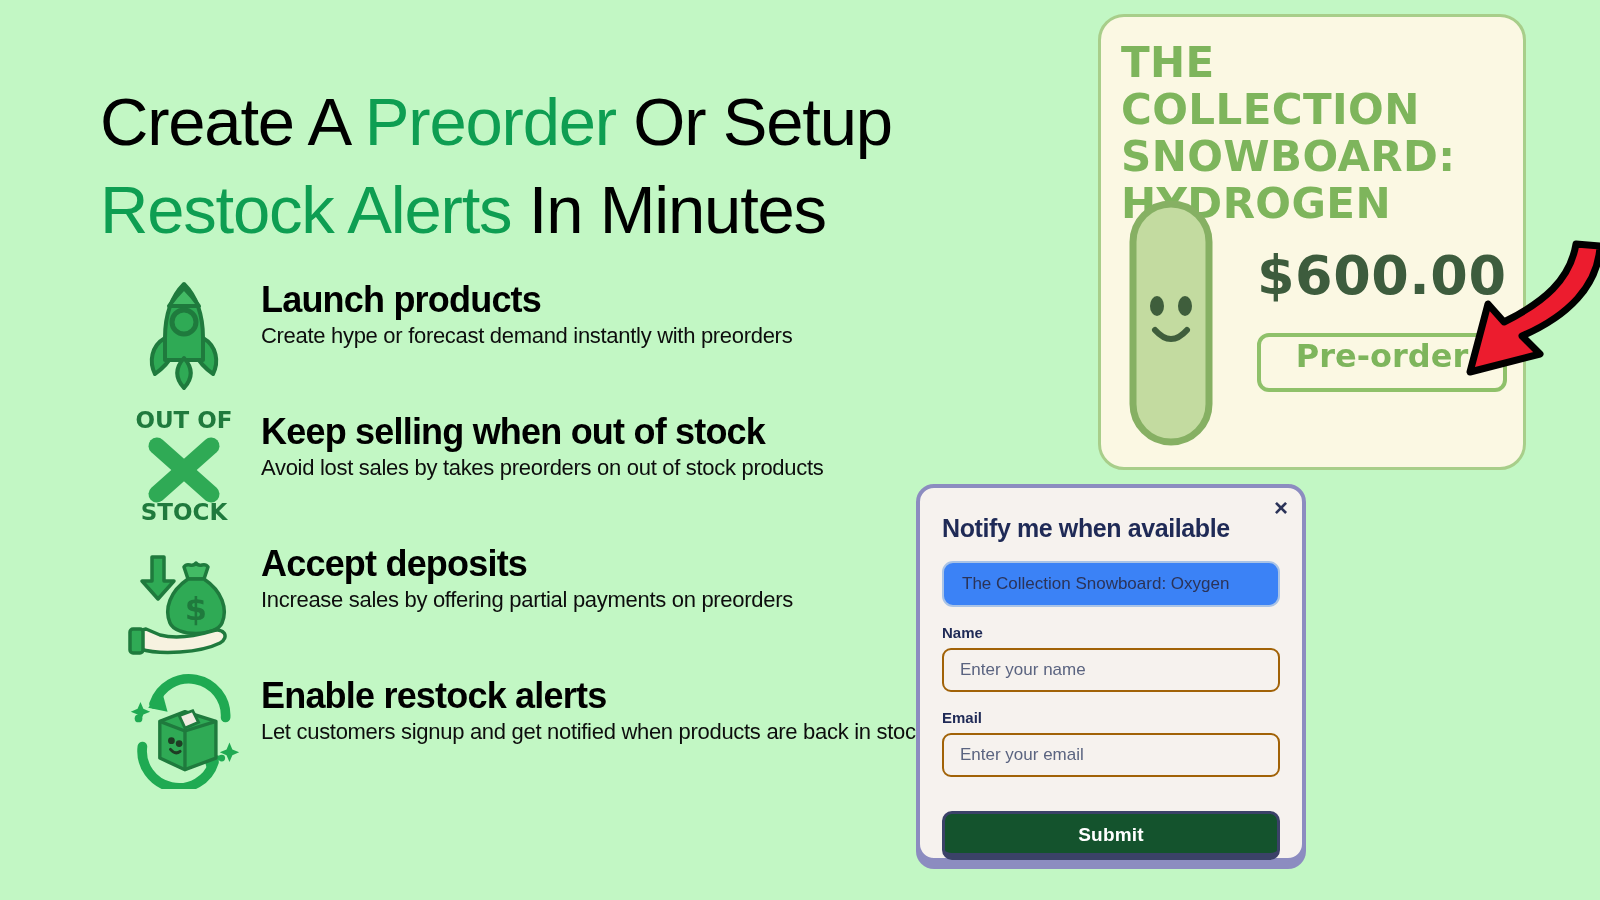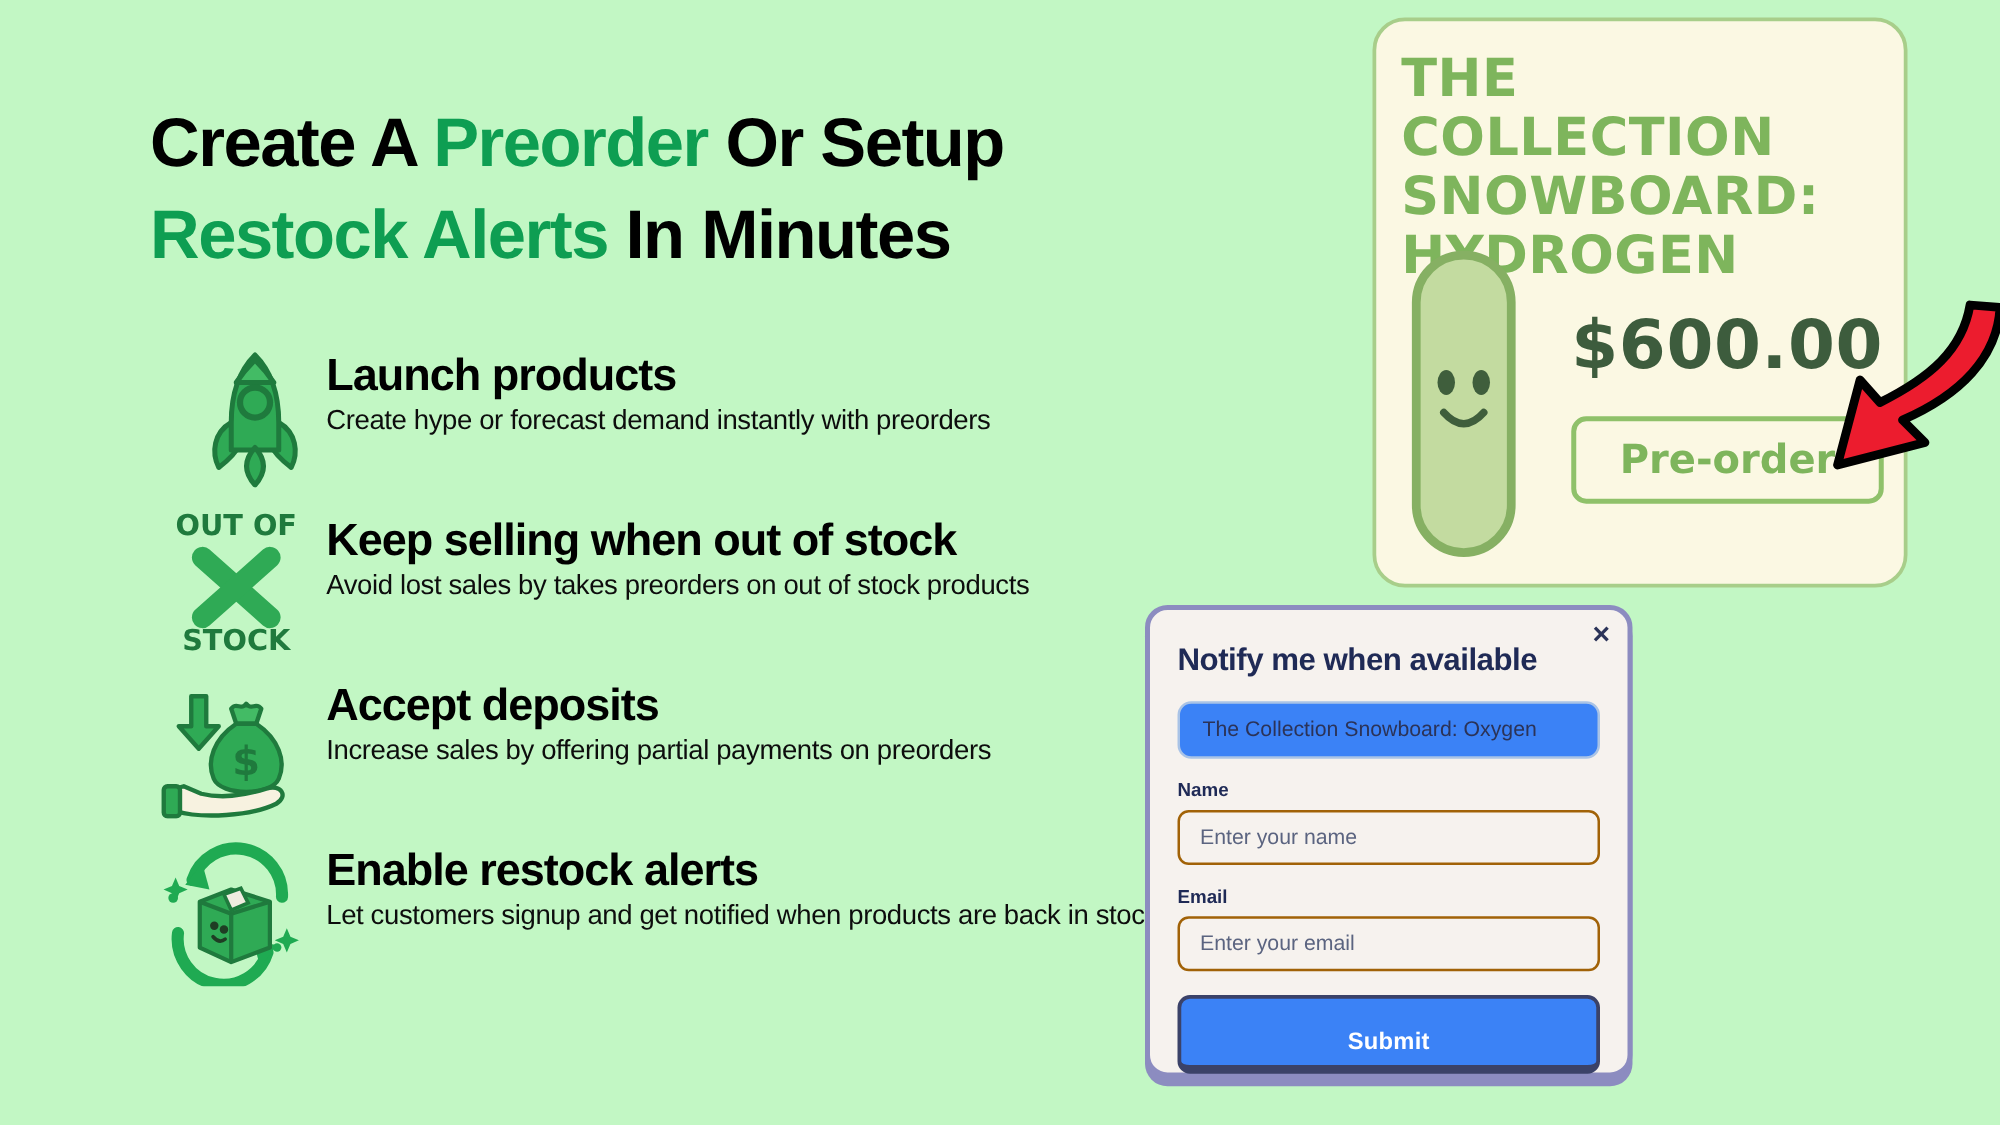--- a/index.html
+++ b/index.html
@@ -9,25 +9,25 @@
     overflow: hidden;
     font-family: "Liberation Sans", sans-serif;
   }
   body { background: #c2f7c4; position: relative; }
 
   .stage { position: absolute; inset: 0; }
 
   
   .headline {
     position: absolute;
-    left: 120px; top: 78px;
+    left: 100px; top: 78px;
     width: 980px;
-    font-size: 55px;
+    font-size: 67px;
     line-height: 1.32;
-    font-weight: 700;
+    font-weight: 400;
     letter-spacing: -1.2px;
     color: #000000;
   }
   .headline .hl-green { color: #0e9e52; }
   .headline .hl-line { display: block; white-space: nowrap; }
 
   
   .features {
     position: absolute;
     left: 125px; top: 272px;
@@ -38,21 +38,21 @@
     align-items: flex-start;
     gap: 18px;
     margin-bottom: 6px;
   }
   .feature-icon {
     width: 118px;
     min-width: 118px;
     height: 126px;
     display: flex;
     align-items: center;
-    justify-content: flex-end;
+    justify-content: center;
   }
   .feature-icon svg { display: block; }
   .feature-text { padding-top: 8px; }
   .feature-title {
     font-size: 36px;
     font-weight: 800;
     letter-spacing: -0.8px;
     color: #000;
     line-height: 1.12;
   }
@@ -104,21 +104,21 @@
     letter-spacing: 0.5px;
     font-family: "DejaVu Sans", sans-serif;
     white-space: nowrap;
   }
   .preorder-btn {
     margin-top: 26px;
     border: 4px solid #8fc16a;
     border-radius: 12px;
     background: #fbf8e3;
     text-align: center;
-    padding: 11px 6px 13px 6px;
+    padding: 0 6px 13px 6px;
     font-size: 32px;
     font-weight: 600;
     color: #7eb55c;
     font-family: "DejaVu Sans", sans-serif;
     cursor: pointer;
   }
 
   
   .red-arrow {
     position: absolute;
@@ -175,27 +175,27 @@
     background: #f6f2ee;
     border: 2px solid #a16207;
     border-radius: 9px;
     padding: 10px 16px;
     font-size: 17px;
     color: #5b6480;
     font-family: "Liberation Sans", sans-serif;
   }
   .field-input::placeholder { color: #5b6480; opacity: 1; }
   .submit-btn {
-    margin-top: 19px;
+    margin-top: 34px;
     width: 100%;
-    background: #3b82f6;
+    background: #14532d;
     border: 3px solid #3b4268;
     border-bottom-width: 7px;
     border-radius: 10px;
-    padding: 24px 0 7px 0;
+    padding: 10px 0 7px 0;
     color: #ffffff;
     font-size: 19px;
     font-weight: 800;
     letter-spacing: 0.2px;
     cursor: pointer;
     font-family: "Liberation Sans", sans-serif;
   }
 </style>
 </head>
 <body style="background: rgb(194, 247, 196);">

